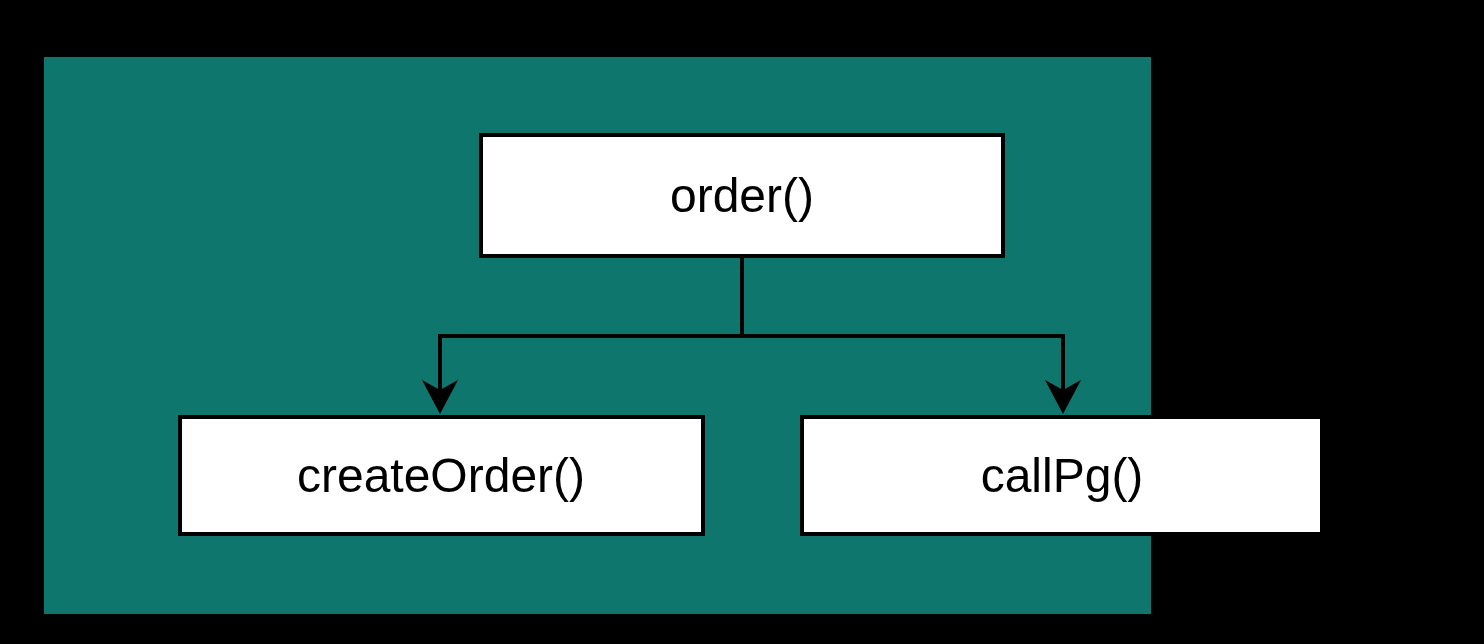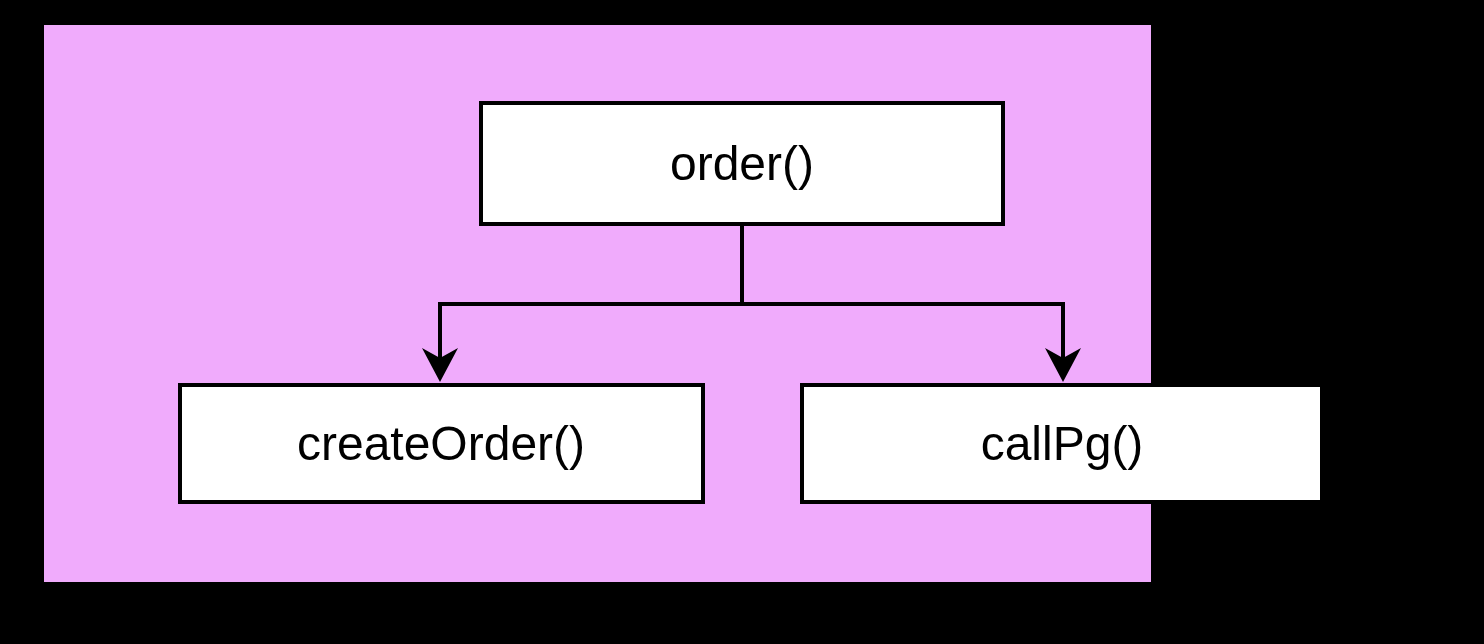--- a/index.html
+++ b/index.html
@@ -10,24 +10,24 @@
     width: 1484px;
     height: 644px;
     position: relative;
     background: #000000;
     font-family: "Liberation Sans", sans-serif;
     overflow: hidden;
   }
   .canvas {
     position: absolute;
     left: 44px;
-    top: 25px;
+    top: 57px;
     width: 1107px;
     height: 557px;
-    background: #f0abfc;
+    background: #0f766e;
   }
   svg { display: block; }
   .node-rect {
     fill: #ffffff;
     stroke: #000000;
     stroke-width: 4px;
   }
   .edge {
     stroke: #000000;
     stroke-width: 4px;

